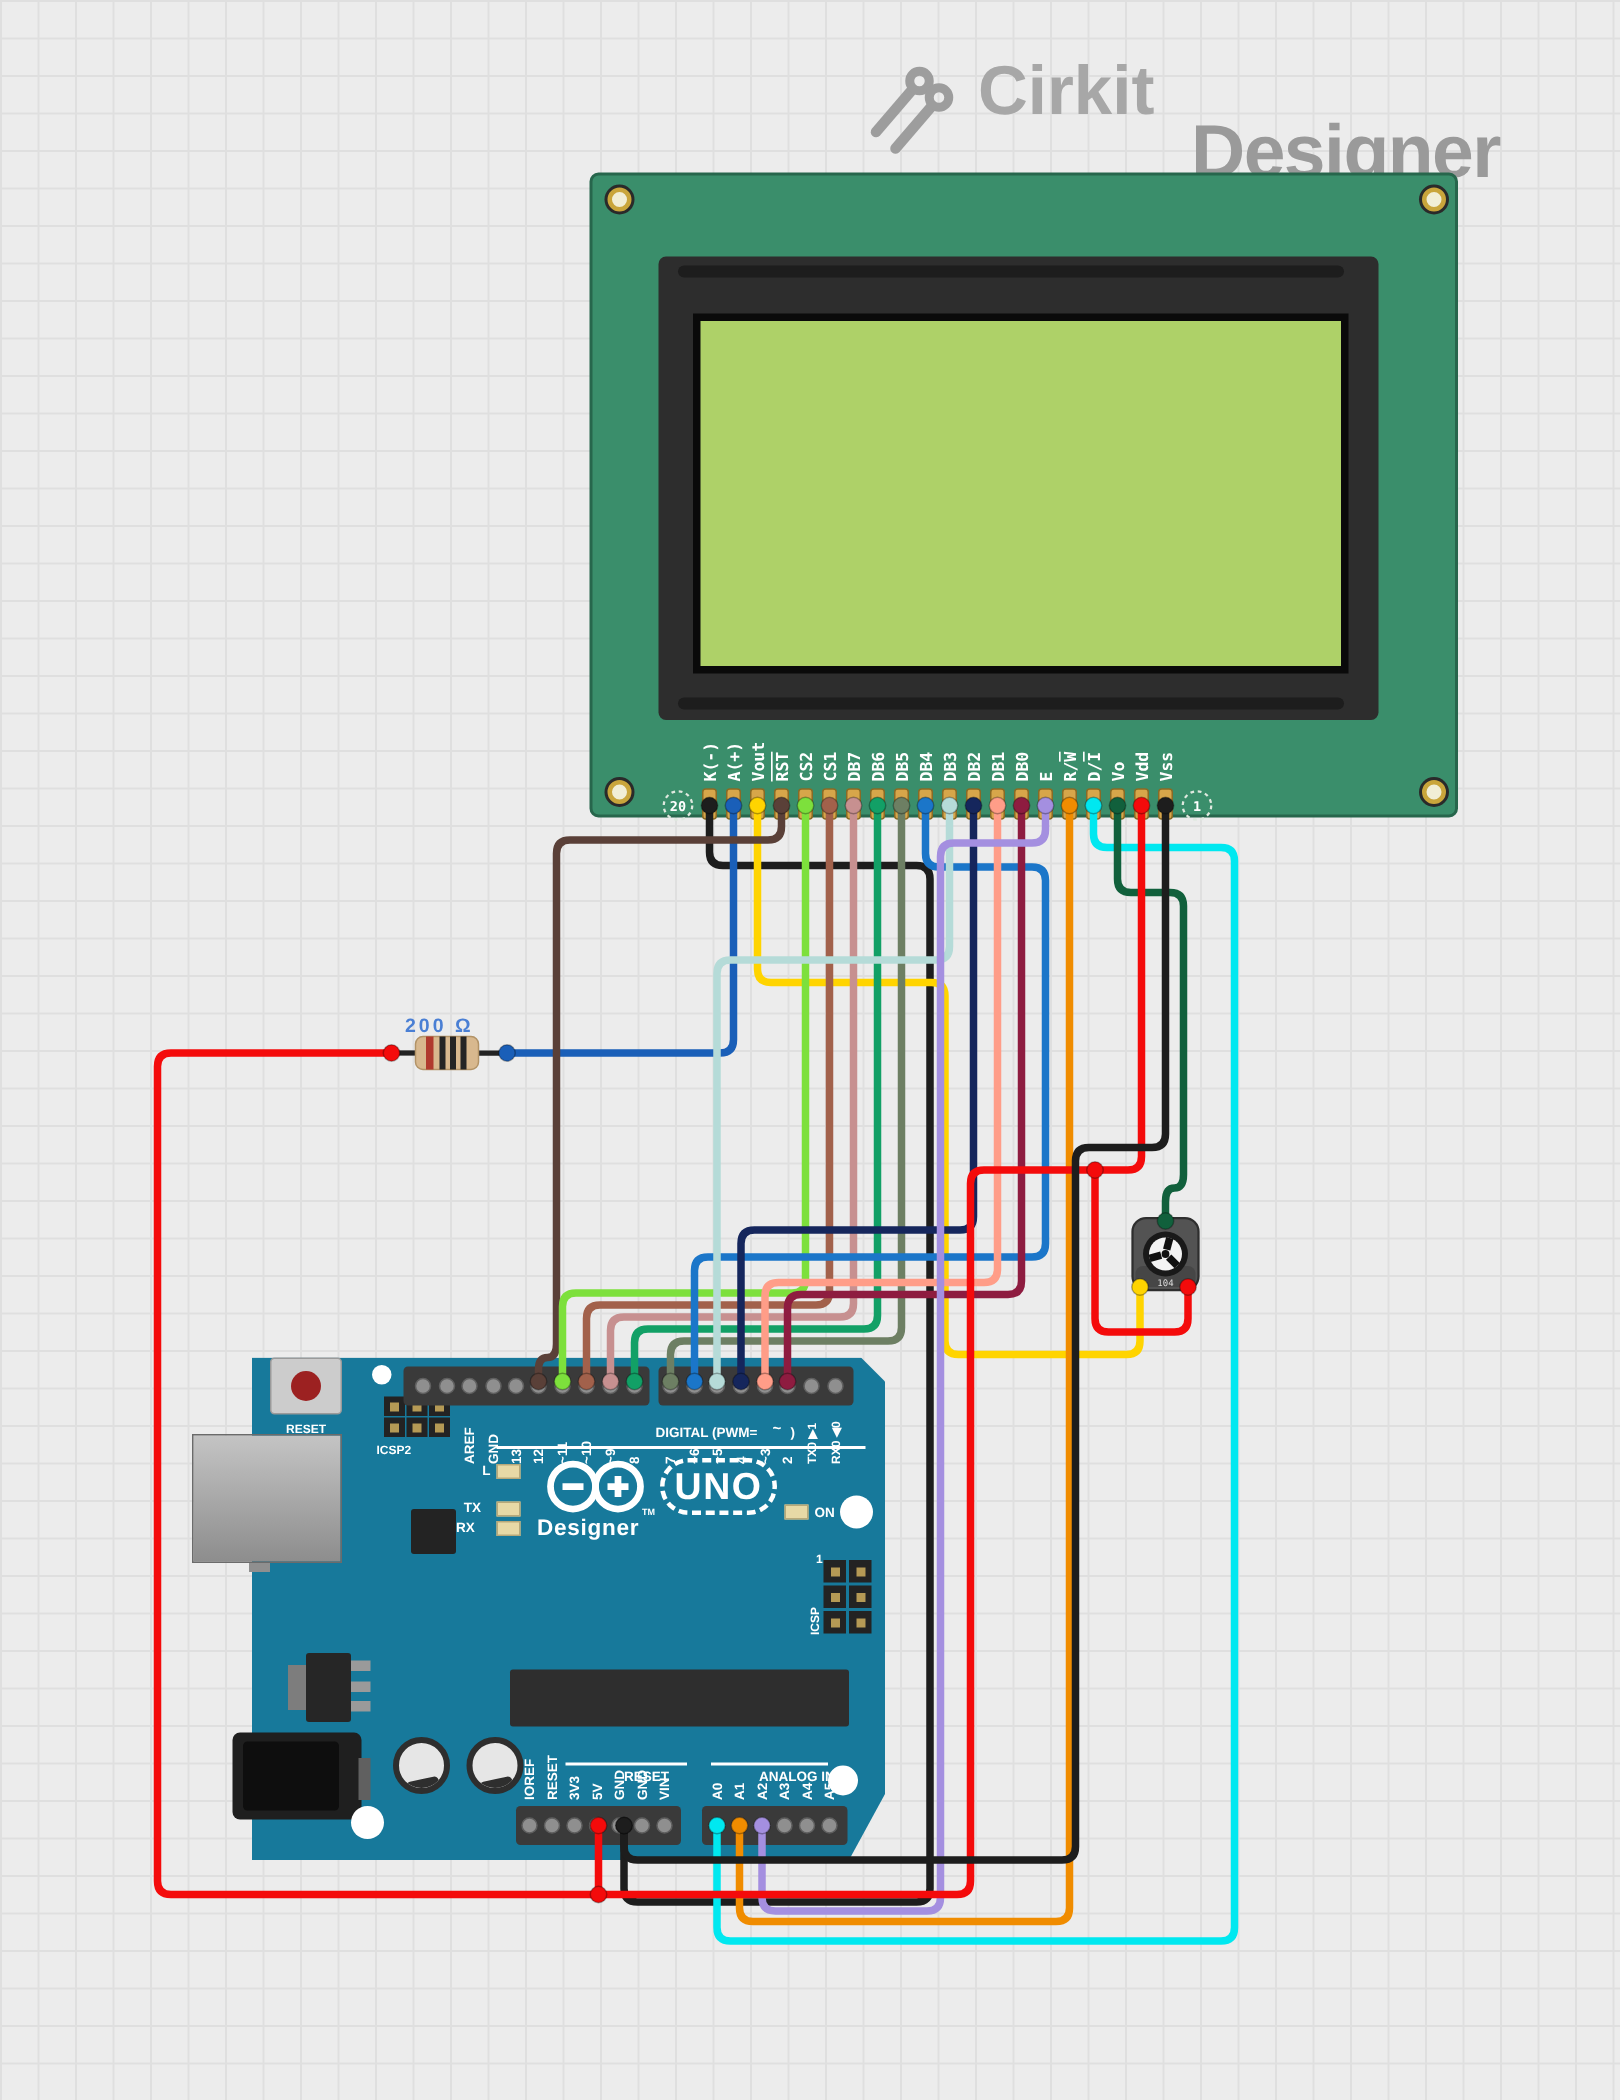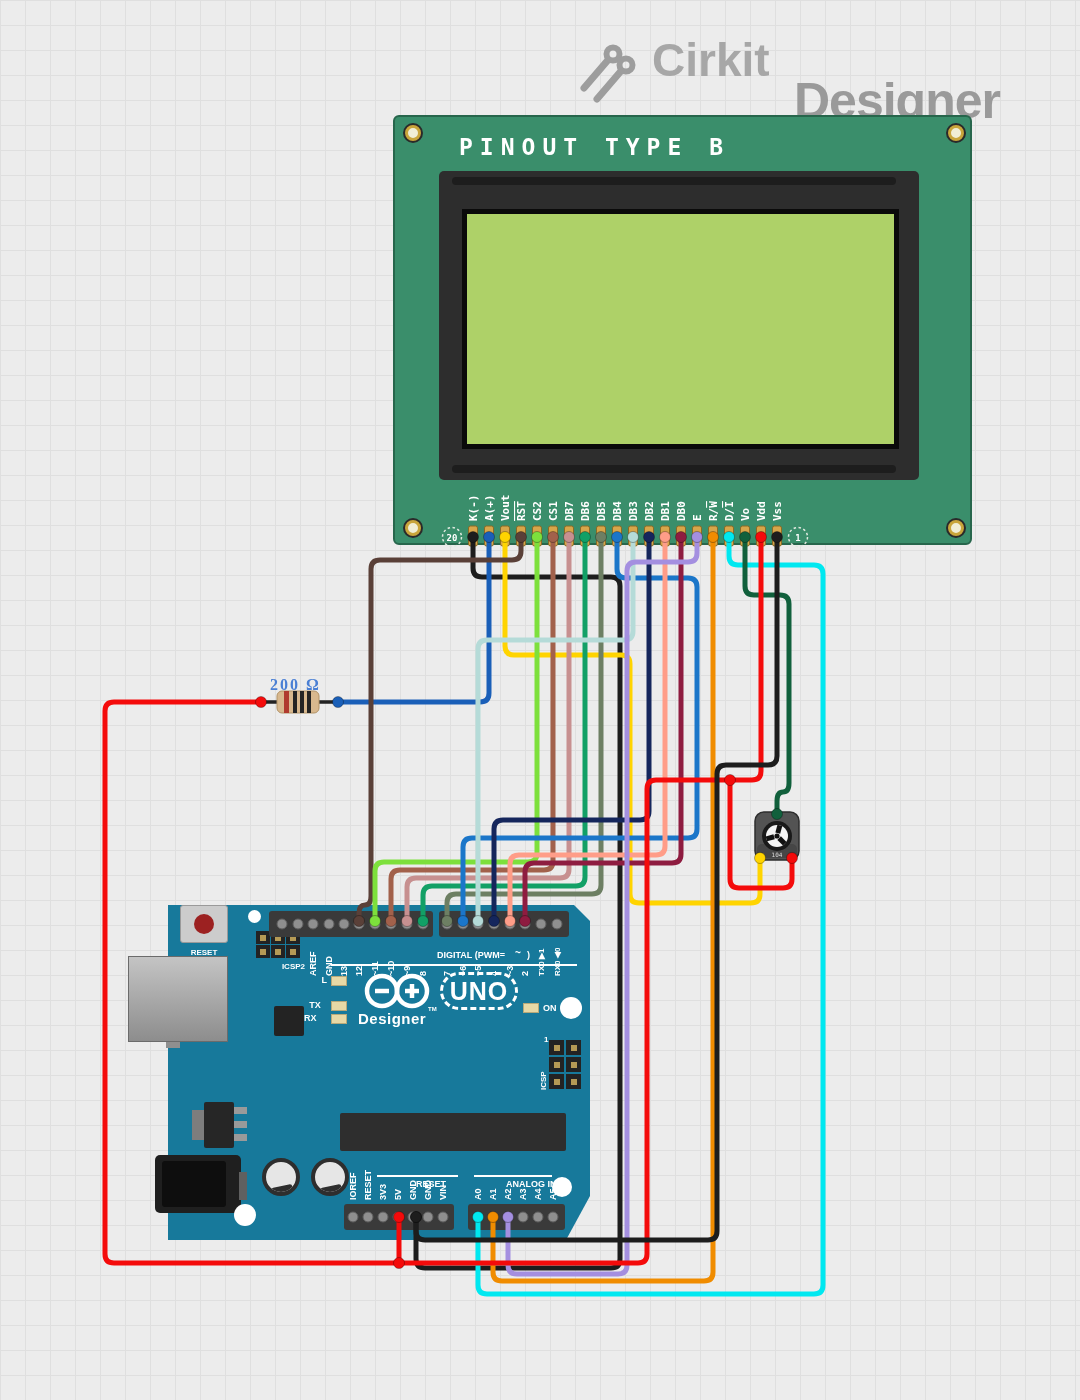--- a/index.html
+++ b/index.html
@@ -36,21 +36,21 @@
   .whole{background:#fff;border-radius:50%;}
   .uno-pill{left:440px;top:972px;width:78px;height:38px;border:3px dashed #fff;
     border-radius:20px;box-sizing:border-box;color:#fff;font-weight:700;font-size:25px;
     text-align:center;line-height:33px;letter-spacing:1px;}
   .icsp-grid{display:grid;grid-template-columns:15px 15px;grid-auto-rows:15px;gap:2px;}
   .icsp2-grid{display:grid;grid-template-columns:14px 14px 14px;grid-auto-rows:13px;gap:1px;}
   .pincell{background:#232323;display:flex;align-items:center;justify-content:center;}
   .pincell::after{content:"";width:6px;height:6px;background:#b59a55;}
   .cap{width:38px;height:38px;border-radius:50%;background:#e6e6e6;border:4px solid #2e2e2e;box-sizing:border-box;position:absolute;overflow:hidden;}
   .capchord{position:absolute;left:5px;top:24px;width:22px;height:9px;background:#2e2e2e;border-radius:3px;transform:rotate(-12deg);}
-  .res-label{color:#4a7fd4;font-family:Liberation Serif, serif;font-weight:700;font-size:16px;letter-spacing:2px;}
+  .res-label{color:#4a7fd4;font-family:Liberation Sans, sans-serif;font-weight:700;font-size:13px;letter-spacing:2px;}
   svg text{user-select:none;}
 </style>
 </head>
 <body>
 
 <svg class="abs" style="left:576px;top:38px" width="68" height="66" viewBox="0 0 68 66">
   <g stroke="#9d9d9d" stroke-width="7" fill="none" stroke-linecap="round">
     <line x1="8" y1="50" x2="32" y2="22"></line>
       <circle cx="37" cy="16" r="6.5" stroke-width="6"></circle>
     <line x1="21" y1="61" x2="45" y2="33"></line>
@@ -58,21 +58,20 @@
   </g>
 </svg>
 <div class="abs logo-reg" style="left:652px;top:33px">Cirkit</div>
 <div class="abs logo-bold" style="left:794px;top:44px">Designer</div>
 
 <div class="abs lcd-board">
   <div class="abs hole" style="left:10px;top:8px"></div>
   <div class="abs hole" style="left:553px;top:8px"></div>
   <div class="abs hole" style="left:10px;top:403px"></div>
   <div class="abs hole" style="left:553px;top:403px"></div>
-  <div class="abs lcd-title">PINOUT TYPE B</div>
   <div class="abs bezel">
     <div class="abs slot" style="top:6px"></div>
     <div class="abs slot" style="top:294px"></div>
     <div class="abs lcd-frame">
       <div class="abs lcd-display"></div>
     </div>
   </div>
 </div>
 
 <div class="abs ard-board"></div>
@@ -87,21 +86,21 @@
 <div class="abs whole" style="left:248px;top:910px;width:13px;height:13px"></div>
 
 <div class="abs icsp2-grid" style="left:256px;top:931px">
   <div class="pincell"></div>
     <div class="pincell"></div>
     <div class="pincell"></div>
   <div class="pincell"></div>
     <div class="pincell"></div>
     <div class="pincell"></div>
 </div>
-<div class="abs silk" style="left:251px;top:962px;width:54px;text-align:right;font-size:8px">ICSP2</div>
+<div class="abs silk" style="left:251px;top:962px;width:54px;text-align:left;font-size:8px">ICSP2</div>
 
 <div class="abs strip" style="left:269px;top:911px;width:164px;height:26px"></div>
 <div class="abs strip" style="left:439px;top:911px;width:130px;height:26px"></div>
 
 <div class="abs silk" style="left:312px;top:975px;width:15px;text-align:right">L</div>
 <div class="abs ledrect" style="left:331px;top:976px"></div>
 <div class="abs silk" style="left:304px;top:1000px;width:22px;text-align:center">TX</div>
 <div class="abs ledrect" style="left:331px;top:1001px"></div>
 <div class="abs silk" style="left:304px;top:1013px;width:22px;">RX</div>
 <div class="abs ledrect" style="left:331px;top:1014px"></div>

